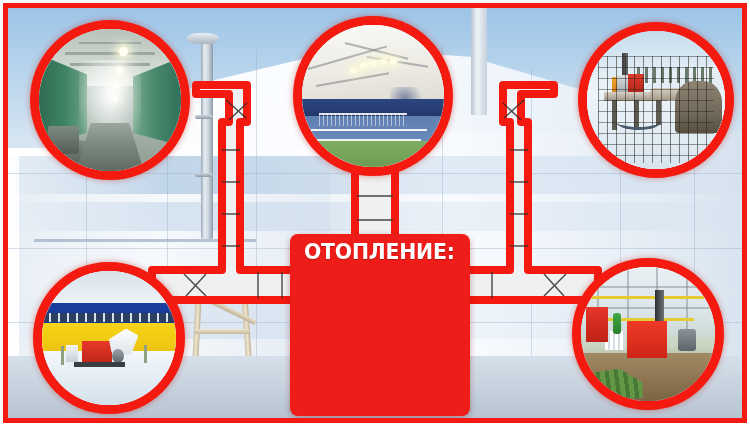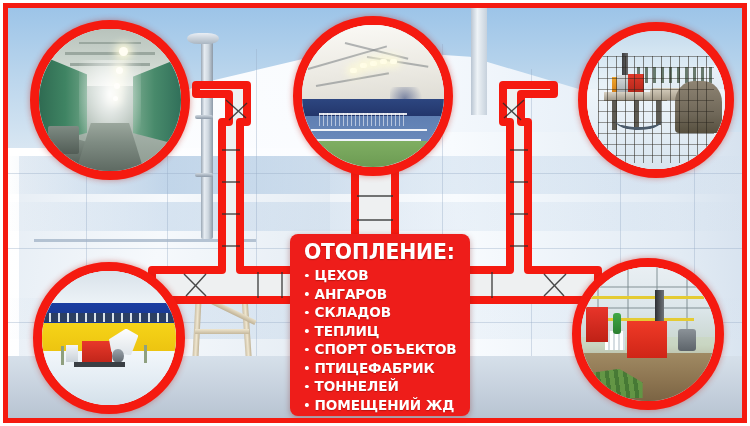--- a/index.html
+++ b/index.html
@@ -471,27 +471,17 @@
       <div class="greencyl"></div>
       <div class="boiler2"></div>
       <div class="stack"></div>
       <div class="boiler"></div>
       <div class="fan"></div>
     </div>
   </div>
 
   <div class="panel" style="left:290px; top:234px; width:180px; height:182px;">
     <h1>ОТОПЛЕНИЕ:</h1>
-    <ul>
-      <li>ЦЕХОВ</li>
-      <li>АНГАРОВ</li>
-      <li>СКЛАДОВ</li>
-      <li>ТЕПЛИЦ</li>
-      <li>СПОРТ ОБЪЕКТОВ</li>
-      <li>ПТИЦЕФАБРИК</li>
-      <li>ТОННЕЛЕЙ</li>
-      <li>ПОМЕЩЕНИЙ ЖД</li>
-    </ul>
   </div>
 
   <div class="frame"></div>
 
 </div>
 
 </body></html>

